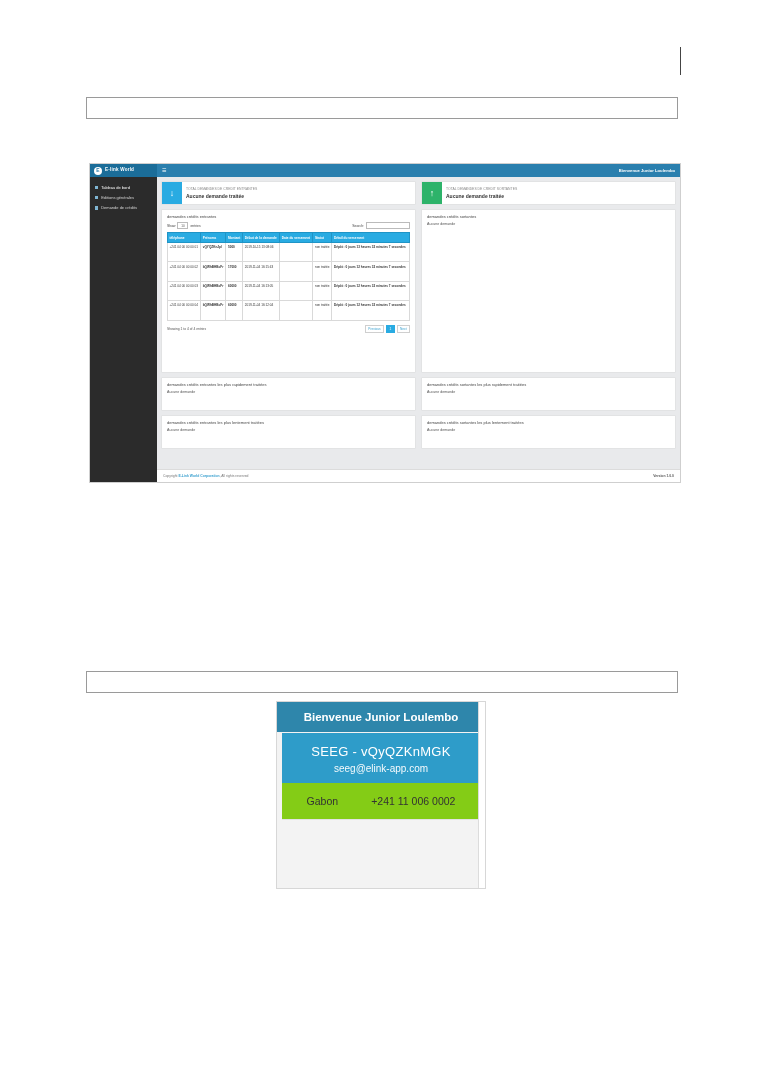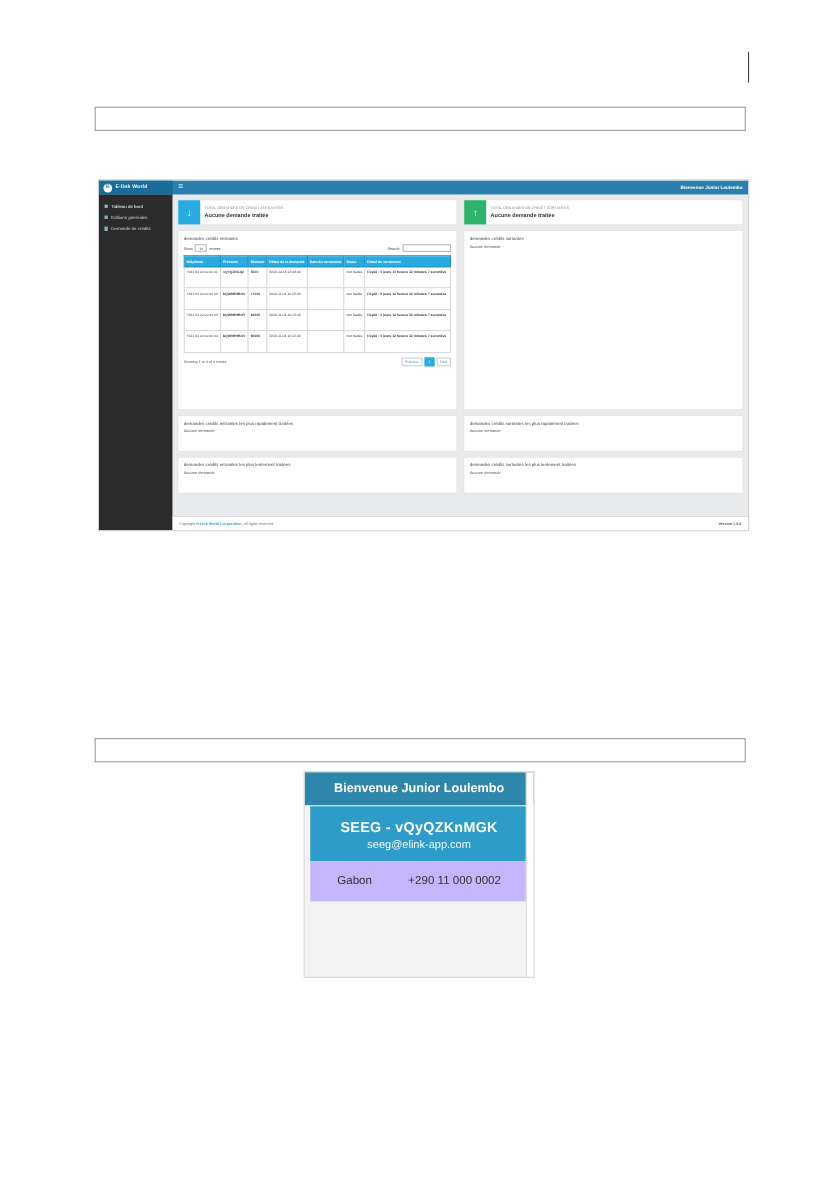--- a/index.html
+++ b/index.html
@@ -305,30 +305,30 @@
   #mobile-card {
     margin: 1px 5px 0 5px;
     background: #ffffff;
   }
   #mobile-banner {
     background: #2e9cc9;
     color: #ffffff;
     text-align: center;
     padding: 11px 4px 9px 4px;
   }
-  #banner-title { font-size: 13px; font-weight: bold; letter-spacing: .3px; }
+  #banner-title { font-size: 13px; font-weight: normal; letter-spacing: .3px; }
   #banner-sub { font-size: 10px; margin-top: 4px; opacity: .95; }
   #mobile-row {
     display: flex;
     justify-content: space-around;
     align-items: center;
     padding: 12px 8px;
     font-size: 10.5px;
     color: #333;
-    background: #c4b5fd;
+    background: #84cc16;
     border-bottom: 1px solid #e3e3e3;
     text-align: right;
   }
   #mobile-actions {
     display: flex;
     justify-content: flex-end;
     padding: 8px 10px 10px 10px;
     background: #f7f7f7;
   }
   #logout-button {
@@ -524,18 +524,18 @@
 <div id="mobile">
   <div id="mobile-header">Bienvenue Junior Loulembo</div>
 
   <div id="mobile-card">
     <div id="mobile-banner">
       <div id="banner-title">SEEG - vQyQZKnMGK</div>
       <div id="banner-sub">seeg@elink-app.com</div>
     </div>
     <div id="mobile-row">
       <span>Gabon</span>
-      <span>+290 11 000 0002</span>
+      <span>+241 11 006 0002</span>
     </div>
   </div>
 
   <div id="mobile-right-edge"></div>
 </div>
 
 </body></html>

